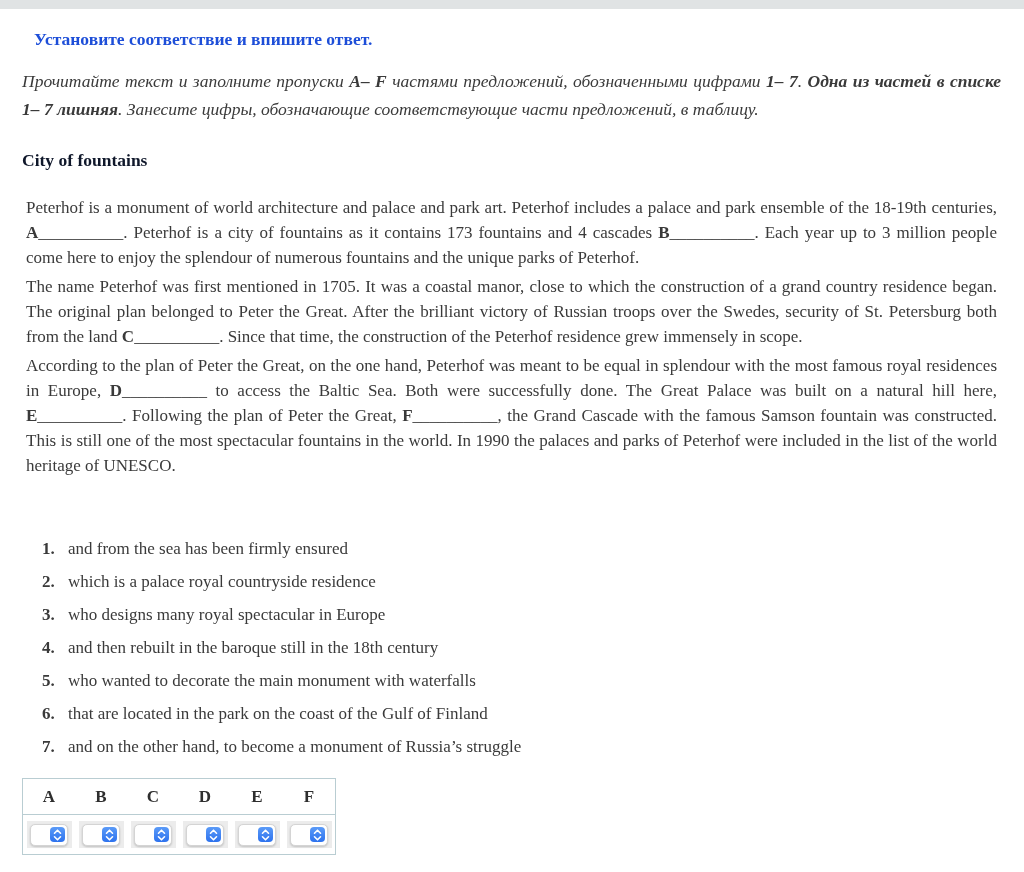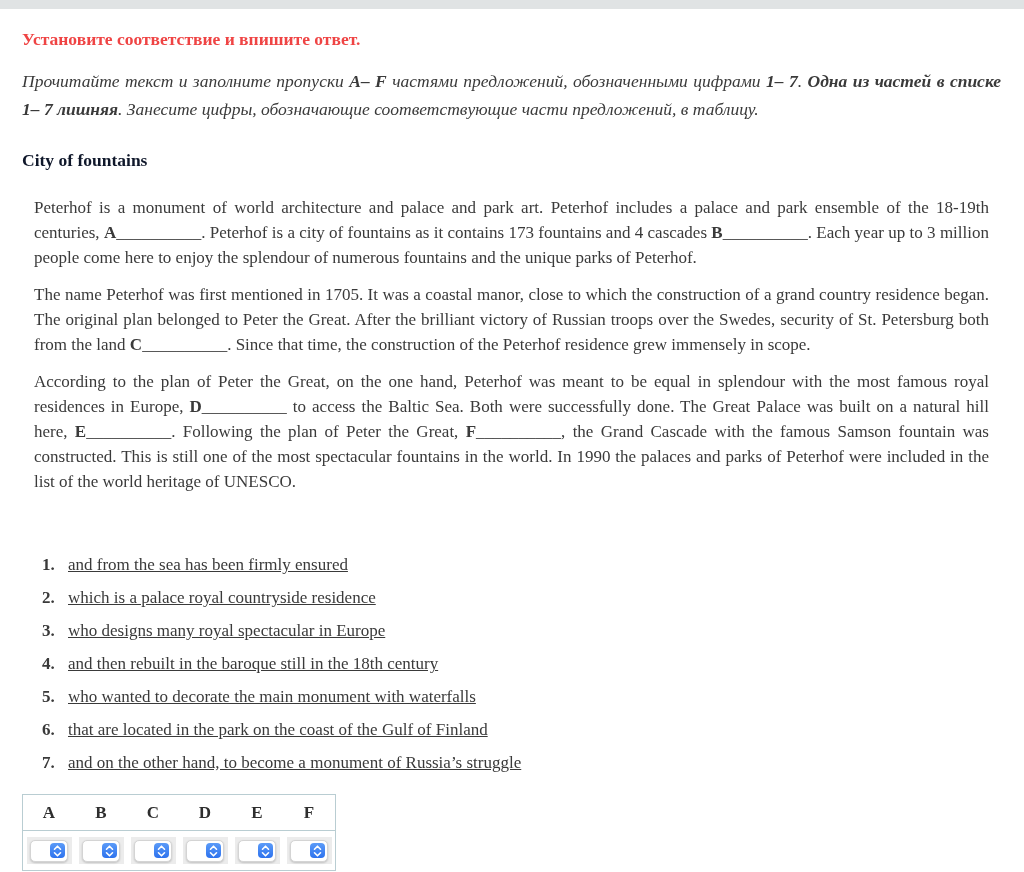--- a/index.html
+++ b/index.html
@@ -17,25 +17,25 @@
   }
   .top-bar {
     width: 100%;
     height: 9px;
     background: #e0e3e4;
   }
   .content {
     padding: 0 23px 0 22px;
   }
   .task-heading {
-    margin: 19px 0 0 0;
+    margin: 19px 0 0 12px;
     font-size: 17.5px;
     font-weight: bold;
     line-height: 22px;
-    color: #ef4444;
+    color: #1d4ed8;
   }
   .instructions {
     margin: 17px 0 0 0;
     font-size: 17.5px;
     line-height: 28px;
     text-align: justify;
   }
   .run-italic { font-style: italic; }
   .run-bolditalic { font-style: italic; font-weight: bold; }
   .run-normal { font-style: normal; }
@@ -45,21 +45,21 @@
     margin: 26px 0 0 0;
     font-size: 17.5px;
     font-weight: bold;
     line-height: 22px;
     color: #0f172a;
   }
   .reading-body {
     margin-top: 24px;
   }
   .reading-paragraph {
-    margin: 12px;
+    margin: 4px;
     font-size: 17px;
     line-height: 25px;
     text-align: justify;
   }
   .options {
     margin: 61px 0 0 20px;
   }
   .option {
     display: flex;
     align-items: flex-start;
@@ -67,21 +67,20 @@
     font-size: 17px;
     line-height: 20px;
   }
   .option-num {
     width: 26px;
     flex: 0 0 26px;
     font-weight: bold;
   }
   .option-text {
     flex: 1;
-    text-decoration: underline;
   }
   .answer-table {
     margin-top: 21px;
     border-collapse: collapse;
     border: 1px solid #b9cdd2;
     width: 312px;
     table-layout: fixed;
   }
   .answer-table thead tr {
     border-bottom: 1px solid #b9cdd2;

